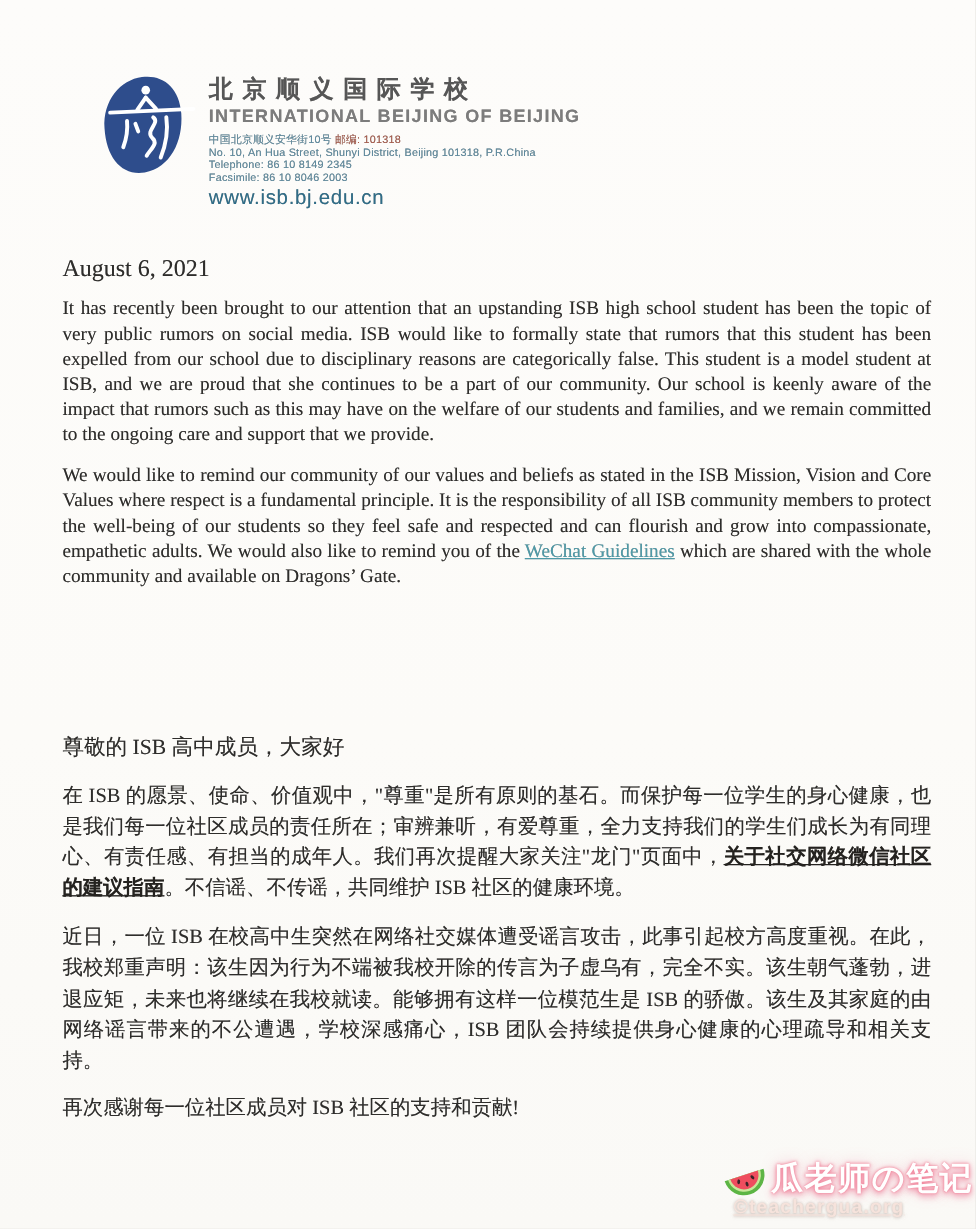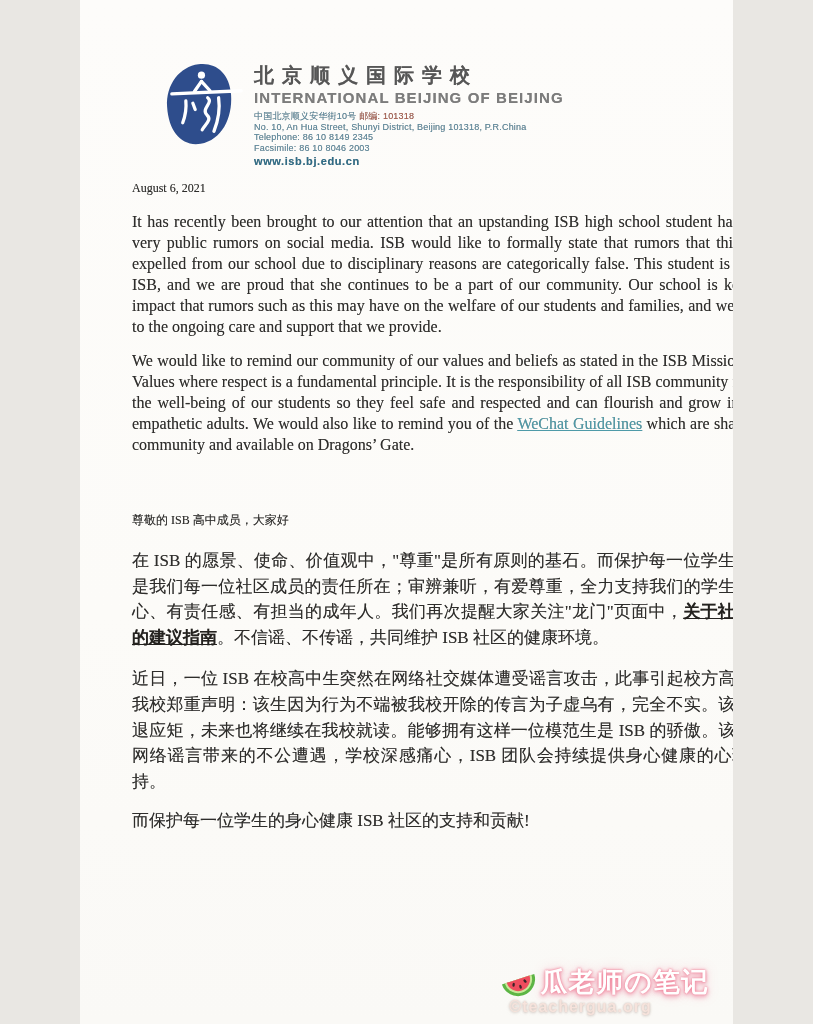--- a/index.html
+++ b/index.html
@@ -1,57 +1,57 @@
 <!DOCTYPE html>
 <html><head>
 <meta charset="utf-8">
 <style>
   html,body{margin:0;padding:0;background:#e9e7e3;}
   .page{
     position:relative;
-    width:653px;height:1024px;
+    width:813px;height:1024px;
     margin:0 auto;
     background:linear-gradient(180deg,#fdfcfa 0%, #fcfbf8 60%, #faf9f6 100%);
     overflow:hidden;
     font-family:"Liberation Serif","DejaVu Serif",serif;
     color:#2e2d2b;
   }
   
   .header{position:absolute;left:84px;top:58px;display:flex;gap:12px;}
   .logo{flex:0 0 auto;width:78px;height:92px;}
   .header-text{padding-top:6px;font-family:"Liberation Sans","DejaVu Sans",sans-serif;}
   .school-zh{font-size:20px;font-weight:bold;color:#565656;letter-spacing:8px;line-height:1.1;white-space:nowrap;}
   .school-en{font-size:15px;font-weight:bold;color:#7c7c7c;letter-spacing:1.1px;margin-top:3px;white-space:nowrap;}
   .addr{margin-top:5px;font-size:9px;line-height:10.5px;color:#5d8ba0;letter-spacing:.2px;}
   .addr .postal{color:#a85a4a;}
-  .website{margin-top:2px;font-size:11px;font-weight:bold;color:#2f6d88;letter-spacing:.6px;}
+  .website{margin-top:2px;font-size:17px;font-weight:normal;color:#2f6d88;letter-spacing:.6px;}
   
   .letter{position:absolute;left:52px;width:724px;top:178px;}
-  .date{font-size:12px;line-height:20px;}
+  .date{font-size:20px;line-height:20px;margin-top:36px;}
   .salutation{font-size:16px;line-height:20px;margin-top:28px;}
   p.en{font-size:16px;line-height:20.9px;margin:14px 0 0 0;text-align:justify;}
   .closing-en{font-size:16px;line-height:20px;margin-top:21px;}
   .link-teal{color:#4e9aa8;text-decoration:underline;cursor:pointer;}
-  .salutation-zh{font-size:12px;line-height:24px;margin-top:52px;}
+  .salutation-zh{font-size:18px;line-height:24px;margin-top:118px;}
   p.zh{font-size:17px;line-height:25.6px;margin:16px 0 0 0;text-align:justify;}
   .link-dark{color:#24221f;font-weight:bold;text-decoration:underline;cursor:pointer;}
   .closing-zh{font-size:17px;line-height:24px;margin-top:15px;}
   
   .letter, .header-text{text-shadow:0 0 .4px rgba(40,40,40,.45);}
   
-  .watermark{position:absolute;right:24px;bottom:8px;text-align:left;
+  .watermark{position:absolute;right:2px;bottom:8px;text-align:left;
     font-family:"Liberation Sans","DejaVu Sans",sans-serif;}
   .wm-row{display:flex;align-items:center;gap:1px;}
   .wm-title{
     font-size:27px;font-weight:bold;color:#ffffff;letter-spacing:1px;
     text-shadow:0 0 1px #f2849a,0 0 3px #f2849a,0 2px 5px rgba(233,106,138,.75),0 0 12px rgba(248,190,205,.8);
     white-space:nowrap;}
   .wm-site{
     margin:-4px 0 0 10px;font-size:16px;font-weight:bold;letter-spacing:1px;
-    color:#f6e3dc;text-shadow:0 0 2px rgba(205,190,182,.9),0 1px 3px rgba(190,175,168,.6);}
+    color:#f6e3dc;text-shadow:0 0 2px rgba(205,190,182,.9),0 1px 3px rgba(190,175,168,.6);text-decoration:underline;}
 </style>
 </head>
 <body>
 
 <div class="page">
 
   <div class="header">
     <div class="logo">
       <svg viewBox="0 0 100 108" width="78" height="92" style="overflow:visible">
         <path d="M44 3 C66 0 84 14 86 42 C88 72 74 100 47 105 C23 109 6 90 4 58 C2 28 21 6 44 3 Z" fill="#2e4d8c"></path>
@@ -88,21 +88,21 @@
 
     <p class="en"><span>We would like to remind our community of our values and beliefs as stated in the ISB Mission, Vision and Core Values where respect is a fundamental principle. It is the responsibility of all ISB community members to protect the well-being of our students so they feel safe and respected and can flourish and grow into compassionate, empathetic adults. We would also like to remind you of the </span><span class="link-teal">WeChat Guidelines</span><span> which are shared with the whole community and available on Dragons’ Gate.</span></p>
 
 
     <div class="salutation-zh">尊敬的 ISB 高中成员，大家好</div>
 
     <p class="zh"><span>在 ISB 的愿景、使命、价值观中，"尊重"是所有原则的基石。而保护每一位学生的身心健康，也是我们每一位社区成员的责任所在；审辨兼听，有爱尊重，全力支持我们的学生们成长为有同理心、有责任感、有担当的成年人。我们再次提醒大家关注"龙门"页面中，</span><span class="link-dark">关于社交网络微信社区的建议指南</span><span>。不信谣、不传谣，共同维护 ISB 社区的健康环境。</span></p>
 
     <p class="zh">近日，一位 ISB 在校高中生突然在网络社交媒体遭受谣言攻击，此事引起校方高度重视。在此，我校郑重声明：该生因为行为不端被我校开除的传言为子虚乌有，完全不实。该生朝气蓬勃，进退应矩，未来也将继续在我校就读。能够拥有这样一位模范生是 ISB 的骄傲。该生及其家庭的由网络谣言带来的不公遭遇，学校深感痛心，ISB 团队会持续提供身心健康的心理疏导和相关支持。</p>
 
-    <div class="closing-zh">而保护每一位学生的身心健康 ISB 社区的支持和贡献!</div>
+    <div class="closing-zh">再次感谢每一位社区成员对 ISB 社区的支持和贡献!</div>
   </div>
 
   <div class="watermark">
     <div class="wm-row">
       <svg viewBox="0 0 40 40" width="40" height="40">
         <g transform="rotate(-18 20 20)">
           <path d="M3 17 H37 A17 17 0 0 1 3 17 Z" fill="#5cb544"></path>
           <path d="M6 17 H34 A14 14 0 0 1 6 17 Z" fill="#c8e89a"></path>
           <path d="M8 17 H32 A12 12 0 0 1 8 17 Z" fill="#ef4d5e"></path>
           <ellipse cx="14" cy="21" rx="1.2" ry="2" fill="#3a2428" transform="rotate(25 14 21)"></ellipse>

